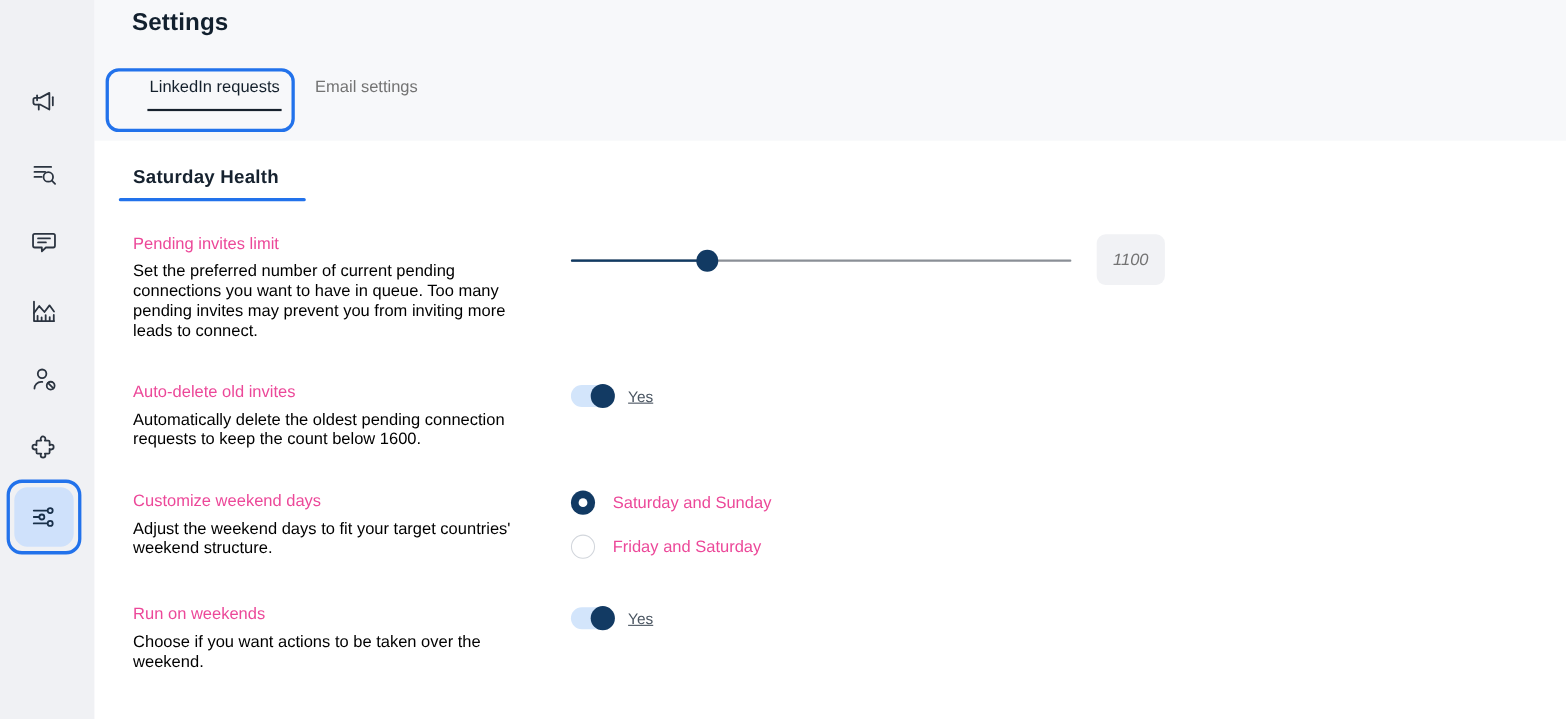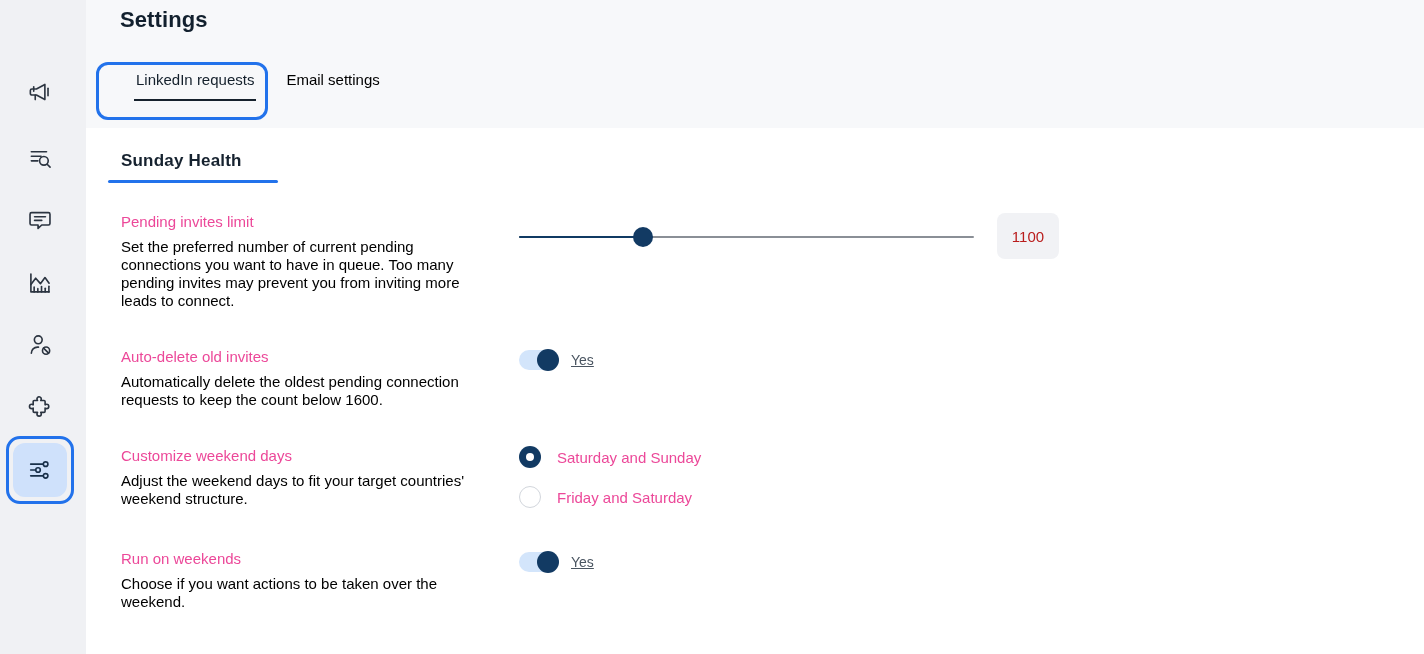--- a/index.html
+++ b/index.html
@@ -73,21 +73,21 @@
   }
   #tabs {
     position: absolute;
     left: 34px;
     top: 61px;
     display: flex;
     align-items: flex-start;
   }
   .tab {
     font-size: 15px;
-    color: #000000;
+    color: #737373;
     padding: 10px 16px 13px 16px;
     cursor: pointer;
     white-space: nowrap;
     position: relative;
   }
   .tab.active {
     color: #14202c;
     font-weight: 400;
   }
   .tab.active::after {
@@ -212,21 +212,22 @@
     left: 478px;
     top: -13px;
     width: 62px;
     height: 46px;
     background: #f1f2f5;
     border-radius: 8px;
     display: flex;
     align-items: center;
     justify-content: center;
     font-size: 15px;
-    color: #b91c1c;
+    color: #737373;
+    font-style: italic;
   }
 
   
   .toggle-row {
     display: flex;
     align-items: center;
   }
   .toggle {
     position: relative;
     width: 38px;
@@ -390,21 +391,21 @@
 
   <div id="arrow-annotation">
     <svg width="130" height="56" viewBox="0 0 130 56">
       <path d="M10 35 L44 19 L41 28 L122 9 L123 16 L44 37 L40 46 Z" fill="#2272eb"></path>
     </svg>
   </div>
 
   <main id="main">
 
     <div id="section-heading-wrap">
-      <div id="section-heading">Sunday Health</div>
+      <div id="section-heading">Saturday Health</div>
       <div id="section-underline"></div>
     </div>
 
     <section class="setting-row" style="top:84px">
       <div class="setting-left">
         <div class="setting-title">Pending invites limit</div>
         <div class="setting-desc">Set the preferred number of current pending connections you want to have in queue. Too many pending invites may prevent you from inviting more leads to connect.</div>
       </div>
       <div class="setting-control" style="top:14px">
         <div class="slider-wrap">

